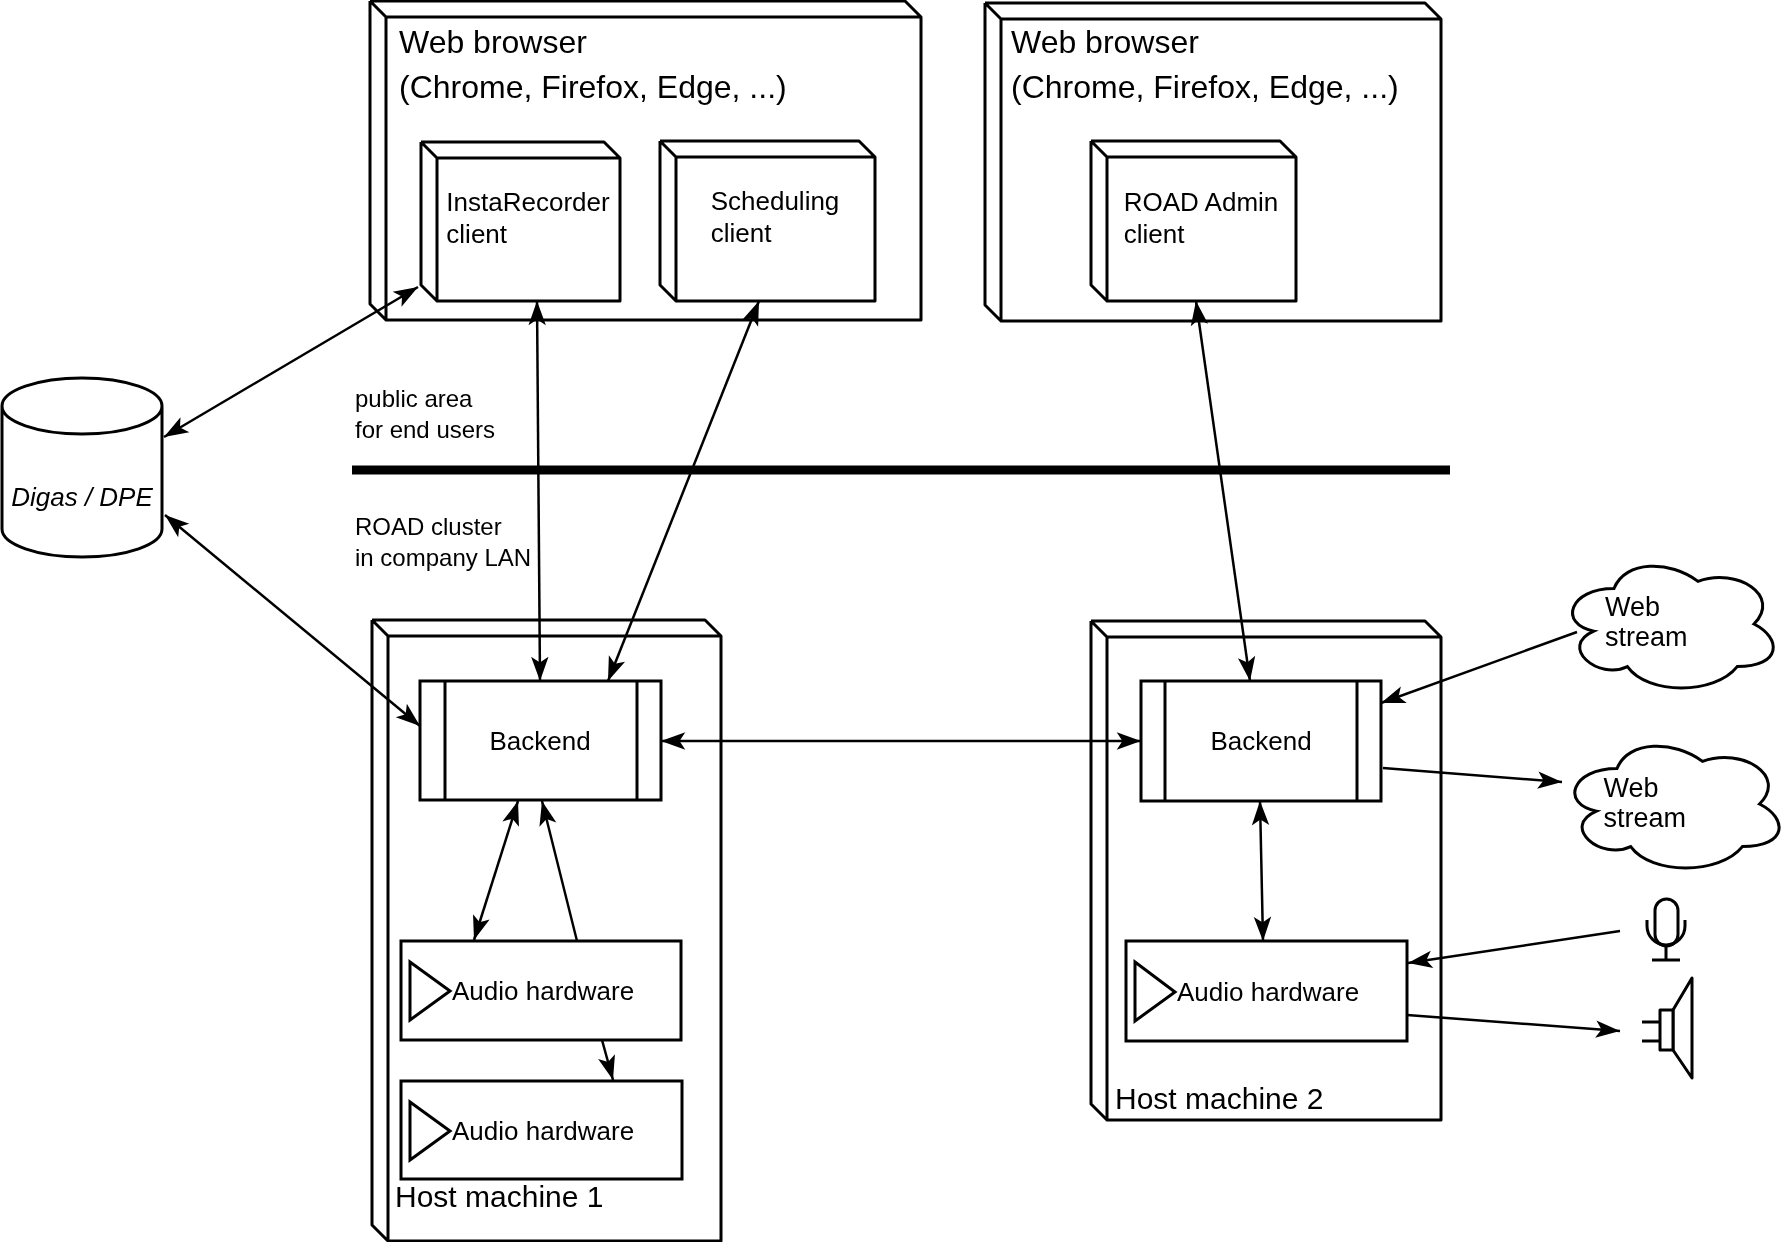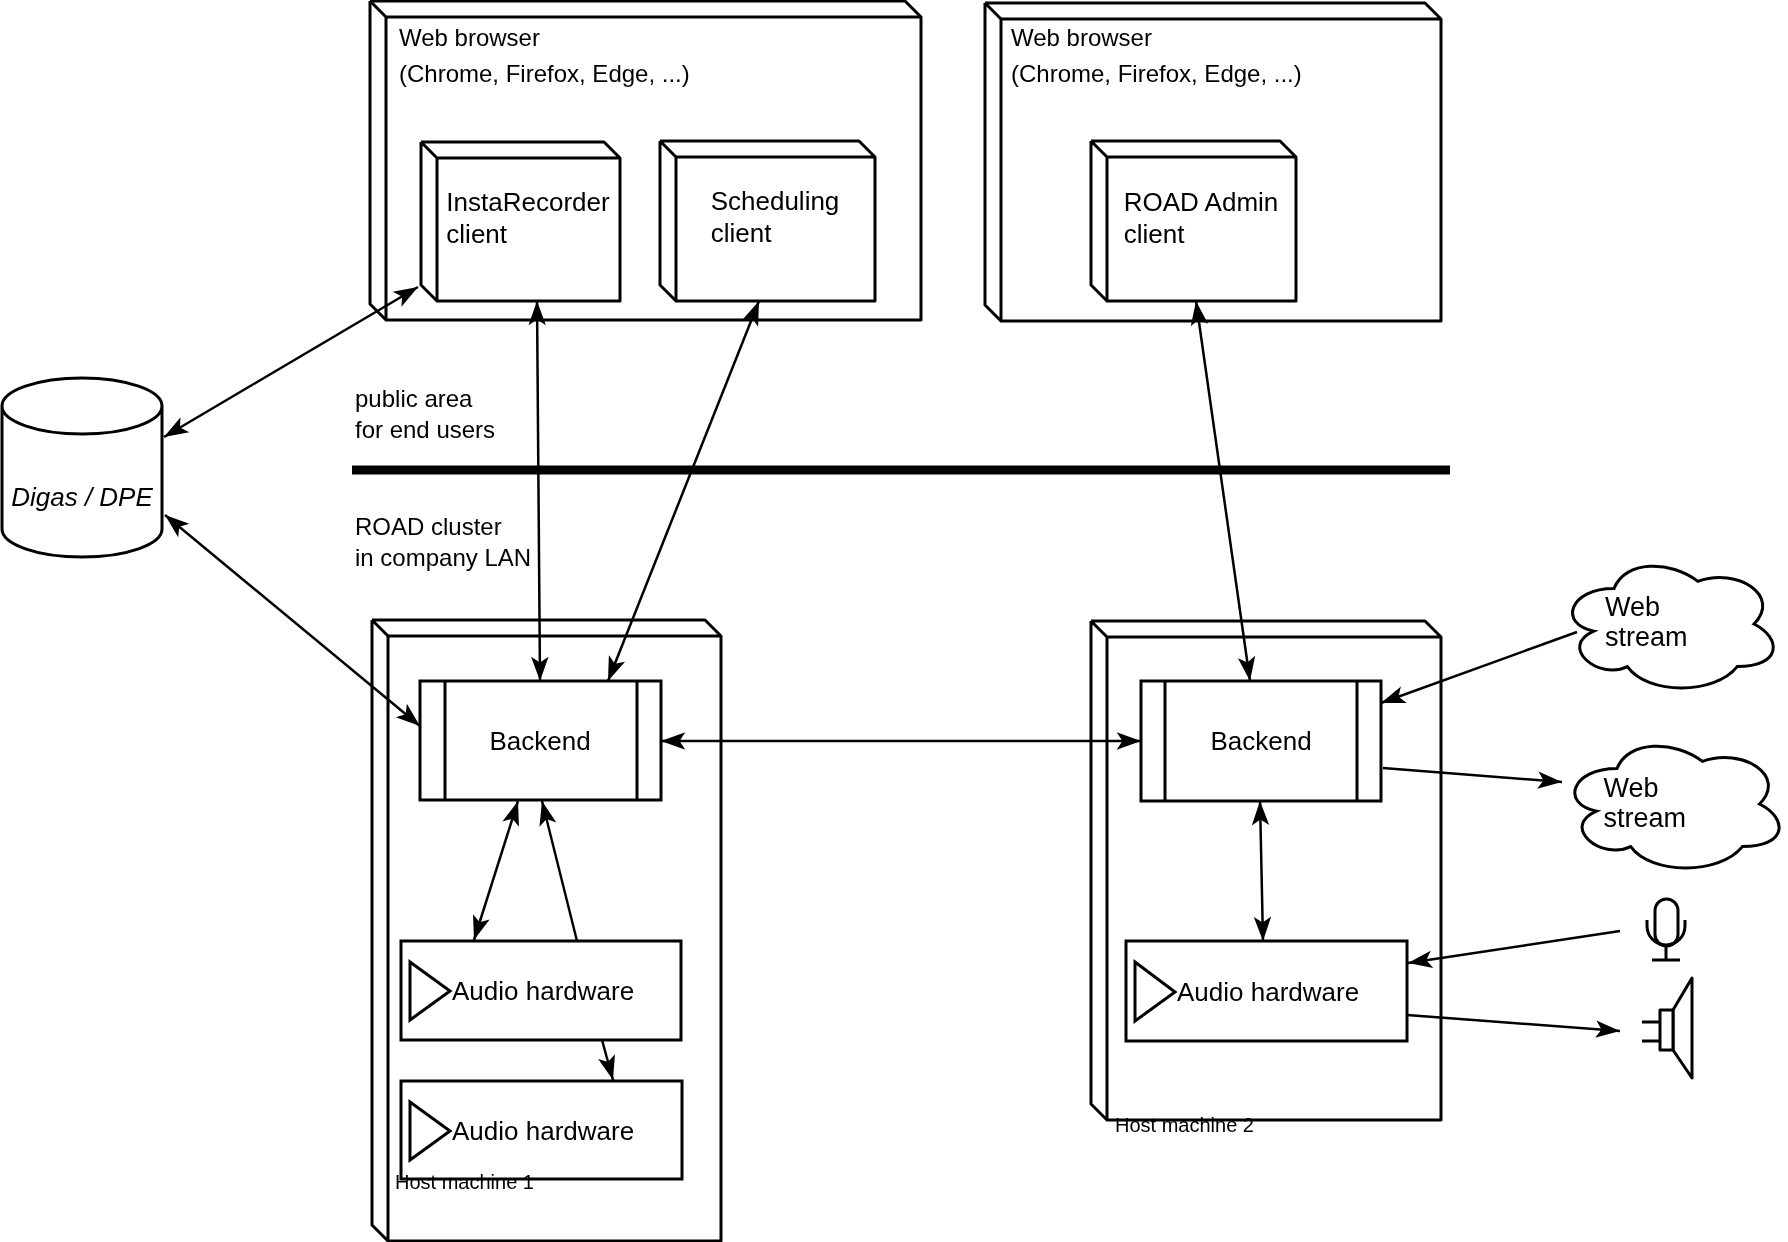--- a/index.html
+++ b/index.html
@@ -2,24 +2,24 @@
 <html><head>
 <meta charset="utf-8">
 <style>
   html,body{margin:0;padding:0;background:#fff;}
   .canvas{position:relative;width:1788px;height:1242px;background:#ffffff;overflow:hidden;
           font-family:"Liberation Sans",sans-serif;color:#000;}
   svg.layer{position:absolute;left:0;top:0;}
   .lbl{position:absolute;white-space:pre-line;color:#000;}
   .c{transform:translate(-50%,-50%);text-align:left;}
   .vc{transform:translateY(-50%);}
-  .fs-title{font-size:24px;line-height:36px;}
+  .fs-title{font-size:32px;line-height:45px;}
   .fs-node{font-size:26px;line-height:32px;}
   .fs-note{font-size:24px;line-height:31px;}
-  .fs-host{font-size:20px;line-height:36px;margin-top:26px;}
+  .fs-host{font-size:30px;line-height:36px;}
   .fs-cloud{font-size:27px;line-height:30px;}
 </style>
 </head>
 <body>
 
 <div class="canvas">
 
   <svg class="layer" width="1788" height="1242" viewBox="0 0 1788 1242">
     <defs>
       <marker id="ah" viewBox="0 0 12 9" refX="11.3" refY="4.5" markerWidth="11" markerHeight="8.25" orient="auto-start-reverse" markerUnits="strokeWidth">
@@ -132,19 +132,19 @@
   <div class="lbl fs-note" style="left:355px;top:511px;">ROAD cluster
 in company LAN</div>
 
   <div class="lbl fs-node c" style="left:540px;top:741px;">Backend</div>
   <div class="lbl fs-node c" style="left:1261px;top:741px;">Backend</div>
 
   <div class="lbl fs-node vc" style="left:452px;top:991px;">Audio hardware</div>
   <div class="lbl fs-node vc" style="left:452px;top:1131px;">Audio hardware</div>
   <div class="lbl fs-node vc" style="left:1177px;top:992px;">Audio hardware</div>
 
-  <div class="lbl fs-host" style="left:395px;top:1138px;">Host machine 1</div>
+  <div class="lbl fs-host" style="left:395px;top:1179px;">Host machine 1</div>
   <div class="lbl fs-host" style="left:1115px;top:1081px;">Host machine 2</div>
 
   <div class="lbl fs-cloud c" style="left:1666px;top:622px;">Web stream</div>
   <div class="lbl fs-cloud c" style="left:1665px;top:803px;">Web stream</div>
 
 </div>
 
 </body></html>

